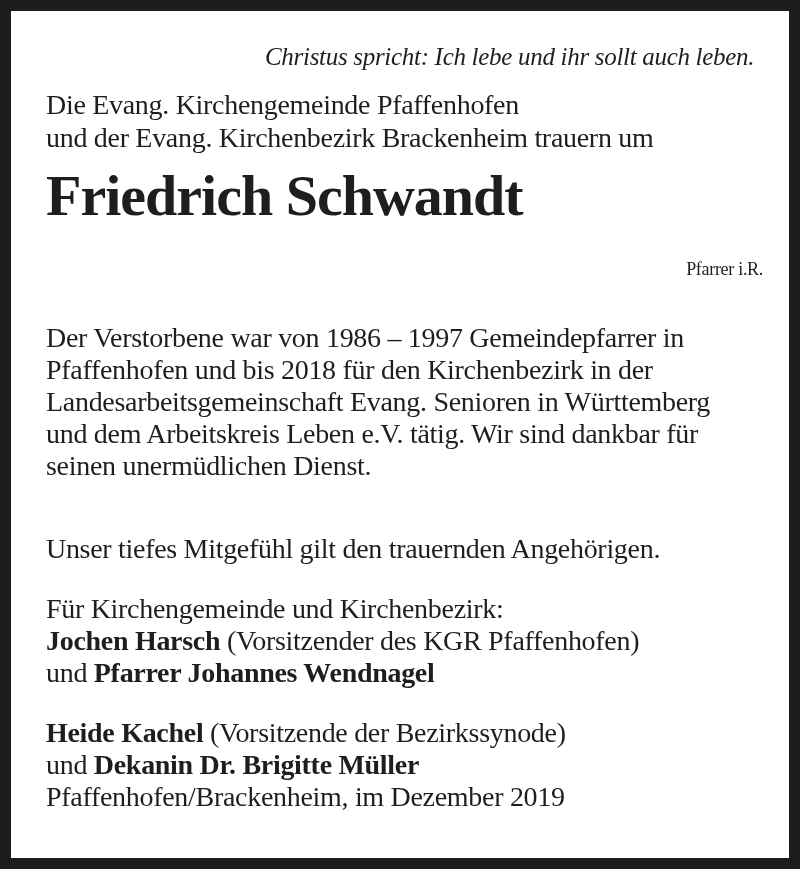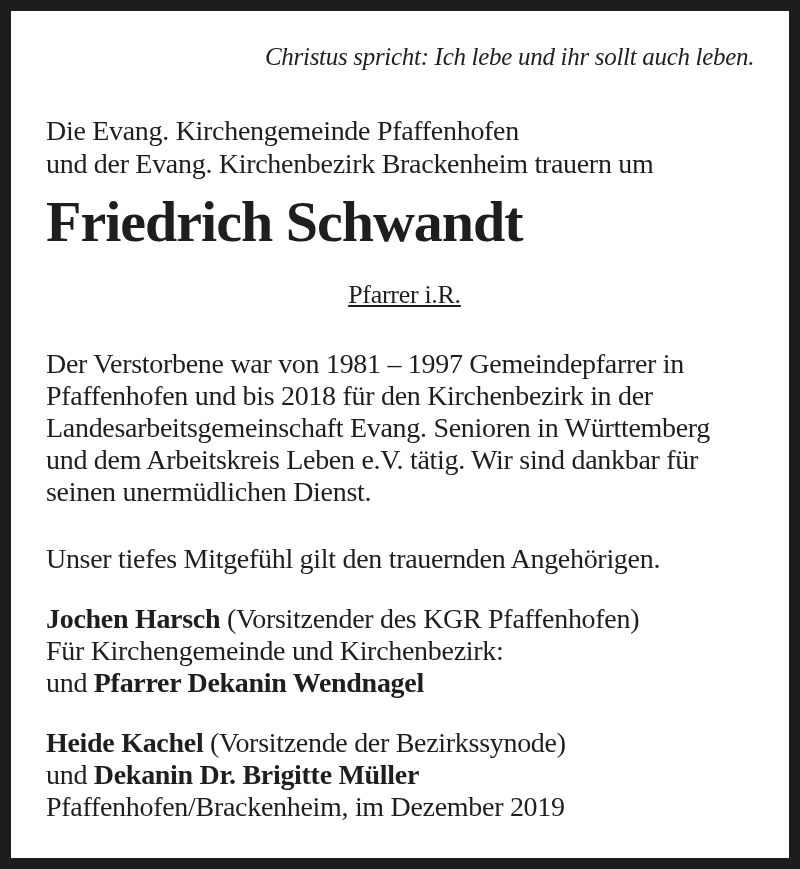--- a/index.html
+++ b/index.html
@@ -20,48 +20,47 @@
     padding: 0 26px 0 35px;
     letter-spacing: -0.3px;
   }
   .quote {
     margin: 30px 0 0 219px;
     font-style: italic;
     font-size: 25px;
     line-height: 31px;
   }
   .intro {
-    margin-top: 42px;
+    margin-top: 16px;
     font-size: 28px;
     line-height: 33px;
   }
   .name {
     margin-top: 10px;
     font-size: 58px;
     line-height: 64px;
     font-weight: bold;
     text-align: left;
     letter-spacing: -1px;
     white-space: nowrap;
   }
   .subtitle {
     margin-top: 26px;
-    font-size: 26px;
+    font-size: 18px;
     line-height: 30px;
-    text-align: center;
-    text-decoration: underline;
+    text-align: right;
   }
   .body-par {
     margin-top: 38px;
     font-size: 28px;
     line-height: 32px;
   }
   .body-par .line, .nowrap { white-space: nowrap; }
   .condolence {
-    margin-top: 35px;
+    margin-top: 51px;
     font-size: 28px;
     line-height: 32px;
   }
   .sig-block {
     margin-top: 28px;
     font-size: 28px;
     line-height: 32px;
   }
   .sig-block.second { }
   .dateline {
@@ -83,33 +82,33 @@
     <div class="intro">
       <div class="nowrap">Die Evang. Kirchengemeinde Pfaffenhofen</div>
       <div class="nowrap">und der Evang. Kirchenbezirk Brackenheim trauern um</div>
     </div>
 
     <h1 class="name">Friedrich Schwandt</h1>
 
     <div class="subtitle">Pfarrer i.R.</div>
 
     <div class="body-par">
-      <div class="line">Der Verstorbene war von 1981 – 1997 Gemeindepfarrer in</div>
+      <div class="line">Der Verstorbene war von 1986 – 1997 Gemeindepfarrer in</div>
       <div class="line">Pfaffenhofen und bis 2018 für den Kirchenbezirk in der</div>
       <div class="line">Landesarbeitsgemeinschaft Evang. Senioren in Württemberg</div>
       <div class="line">und dem Arbeitskreis Leben e.V. tätig. Wir sind dankbar für</div>
       <div class="line">seinen unermüdlichen Dienst.</div>
     </div>
 
     <div class="condolence nowrap">Unser tiefes Mitgefühl gilt den trauernden Angehörigen.</div>
 
     <div class="sig-block">
+      <div class="nowrap">Für Kirchengemeinde und Kirchenbezirk:</div>
       <div class="nowrap"><span class="b">Jochen Harsch</span><span> (Vorsitzender des KGR Pfaffenhofen)</span></div>
-      <div class="nowrap">Für Kirchengemeinde und Kirchenbezirk:</div>
-      <div class="nowrap"><span>und </span><span class="b">Pfarrer Dekanin Wendnagel</span></div>
+      <div class="nowrap"><span>und </span><span class="b">Pfarrer Johannes Wendnagel</span></div>
     </div>
 
     <div class="sig-block second">
       <div class="nowrap"><span class="b">Heide Kachel</span><span> (Vorsitzende der Bezirkssynode)</span></div>
       <div class="nowrap"><span>und </span><span class="b">Dekanin Dr. Brigitte Müller</span></div>
     </div>
 
     <div class="dateline nowrap">Pfaffenhofen/Brackenheim, im Dezember 2019</div>
 
   </div>

